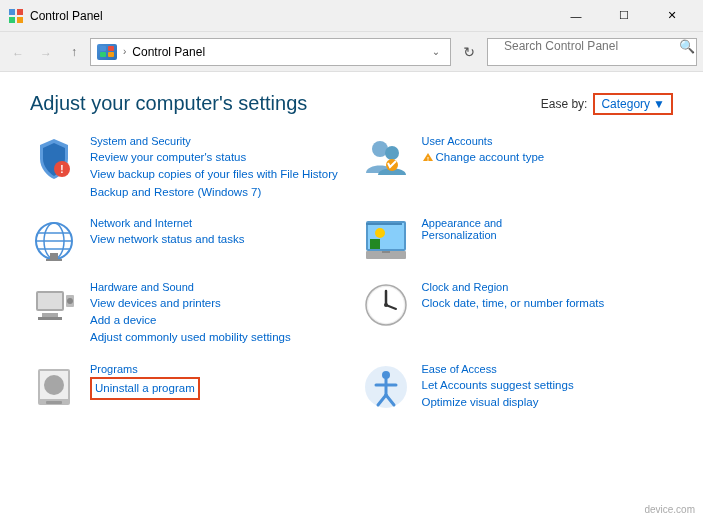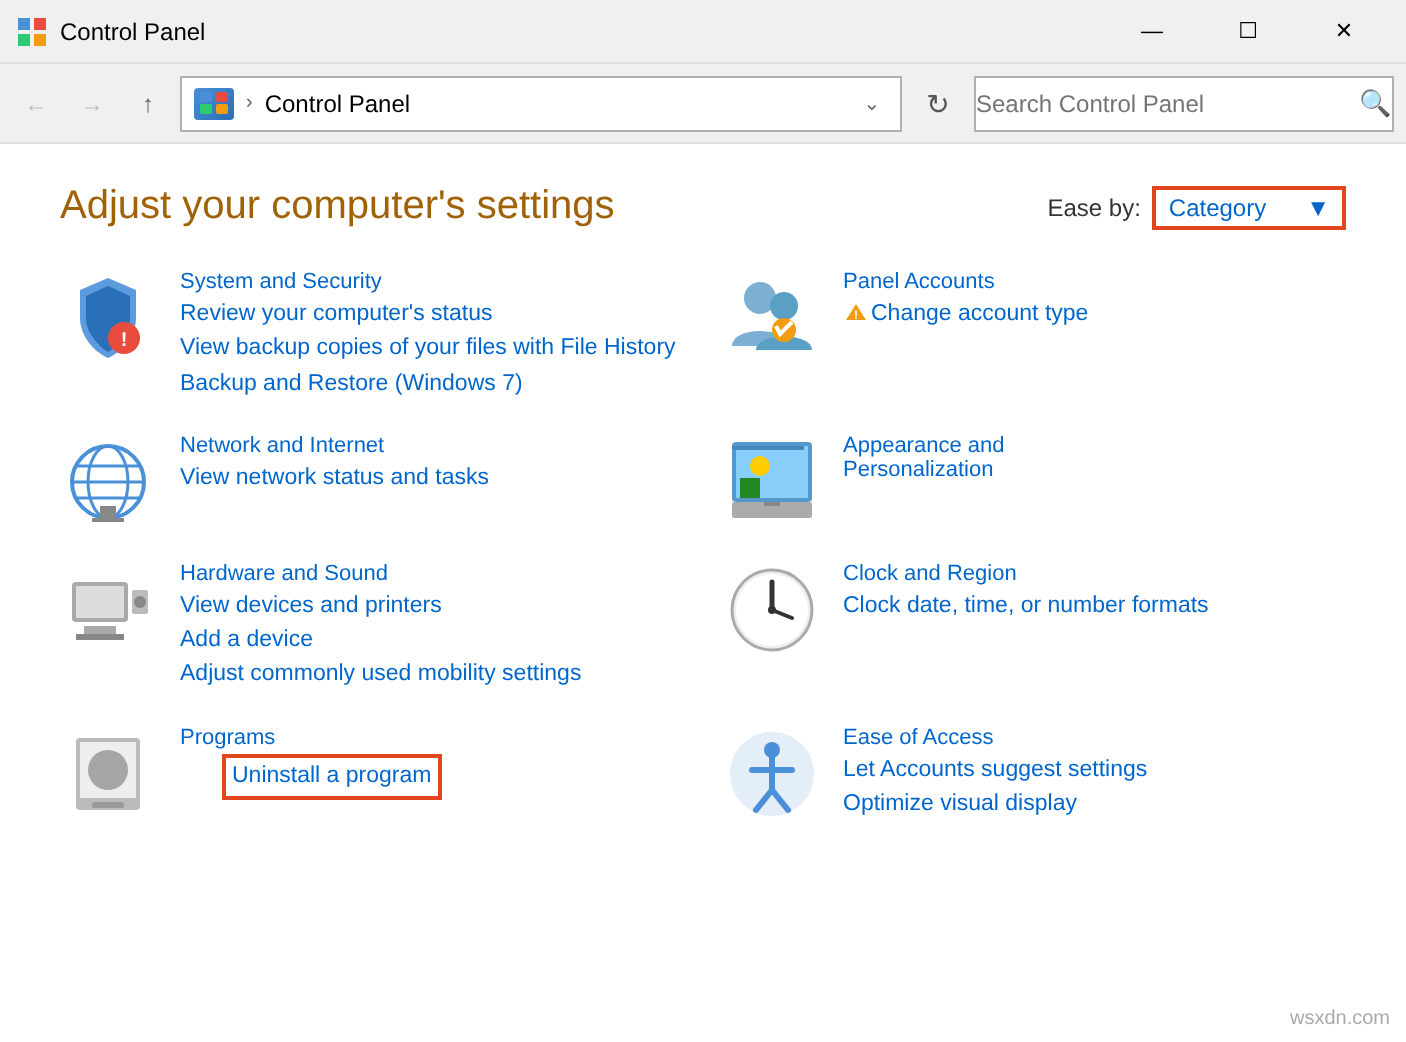--- a/index.html
+++ b/index.html
@@ -118,22 +118,22 @@
       cursor: pointer;
       color: #555;
       font-size: 14px;
     }
     .search-wrap {
       width: 210px;
       height: 28px;
       background: #fff;
       border: 1px solid #b0b0b0;
       display: flex;
-      align-items: center;
-      padding: 0 0;
+      align-items: flex-start;
+      padding: 0 16px;
       gap: 20px;
     }
     .search-wrap input {
       flex: 1;
       border: none;
       outline: none;
       font-size: 12px;
       color: #888;
       background: transparent;
     }
@@ -154,33 +154,33 @@
     
     .page-header {
       display: flex;
       align-items: center;
       justify-content: space-between;
       margin-bottom: 20px;
     }
     .page-title {
       font-size: 20px;
       font-weight: 300;
-      color: #a16207;
+      color: #0c4a6e;
     }
     .view-by {
       display: flex;
       align-items: center;
       gap: 6px;
       font-size: 12px;
       color: #333;
     }
     .view-by-dropdown {
       display: flex;
       align-items: center;
-      gap: 20px;
+      gap: 3px;
       border: 2px solid #e0451b;
       padding: 2px 6px;
       cursor: pointer;
       color: #0066cc;
       font-size: 12px;
     }
 
     
     .grid {
       display: grid;
@@ -211,21 +211,20 @@
     .cat-link {
       font-size: 11.5px;
       color: #0066cc;
       cursor: pointer;
       line-height: 1.5;
     }
     .cat-link.highlighted {
       border: 2px solid #e0451b;
       padding: 1px 3px;
       display: inline-block;
-      margin-left: 21px;
     }
 
     .watermark {
       position: fixed;
       bottom: 6px;
       right: 8px;
       font-size: 10px;
       color: #aaa;
     }
   </style>
@@ -312,21 +311,21 @@
         <svg width="48" height="48" viewBox="0 0 48 48">
           <circle cx="18" cy="14" r="8" fill="#7bafd4"></circle>
           <path d="M4 38 C4 28 32 28 32 38" fill="#7bafd4"></path>
           <circle cx="30" cy="18" r="7" fill="#5a9fc4"></circle>
           <path d="M16 40 C16 31 44 31 44 40" fill="#5a9fc4"></path>
           <circle cx="30" cy="30" r="6" fill="#f39c12"></circle>
           <path d="M26 28 L28 32 L34 26" stroke="white" stroke-width="2" fill="none"></path>
         </svg>
       </div>
       <div class="cat-content">
-        <div class="cat-title">Panel Accounts</div>
+        <div class="cat-title">User Accounts</div>
         <div class="cat-link">
           <svg width="12" height="12" viewBox="0 0 12 12" style="vertical-align:middle;margin-right:2px">
             <polygon points="6,1 11,9 1,9" fill="#f39c12"></polygon>
             <text x="6" y="8.5" text-anchor="middle" fill="white" font-size="6" font-weight="bold">!</text>
           </svg>Change account type
         </div>
       </div>
     </div>
 
     <div class="category-item">
@@ -428,13 +427,13 @@
       <div class="cat-content">
         <div class="cat-title">Ease of Access</div>
         <div class="cat-link">Let Accounts suggest settings</div>
         <div class="cat-link">Optimize visual display</div>
       </div>
     </div>
 
   </div>
 </div>
 
-<div class="watermark">wsxdn.com</div>
+<div class="watermark">device.com</div>
 
 </body></html>

